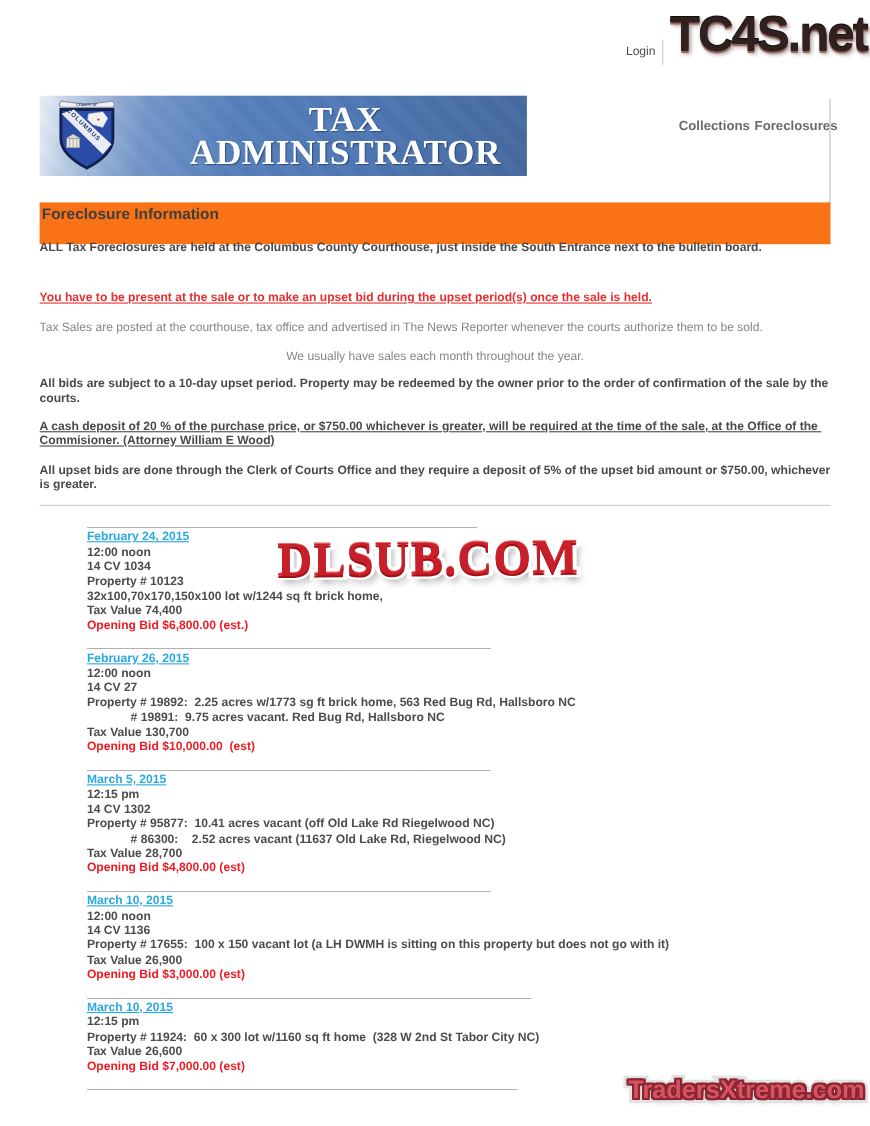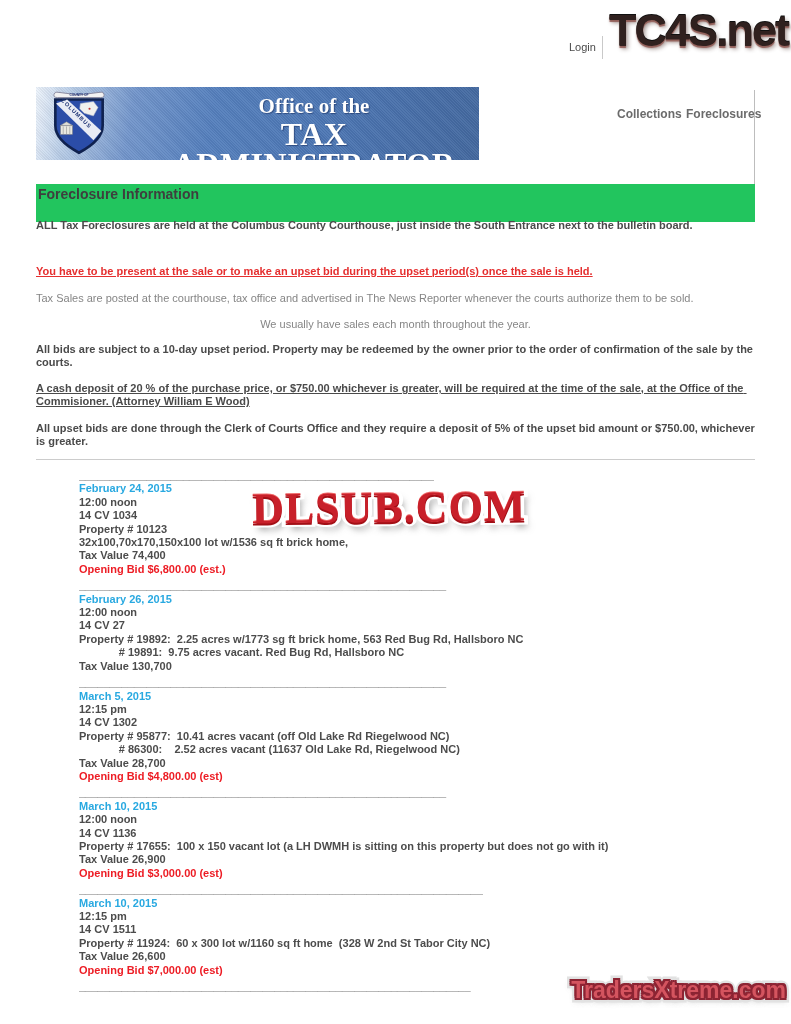--- a/index.html
+++ b/index.html
@@ -29,21 +29,21 @@
     font-family:"Liberation Serif","DejaVu Serif",serif;font-weight:bold;
     text-shadow:1px 1px 1px rgba(20,40,90,.55);}
   .banner-line1{font-size:21px;line-height:26px;}
   .banner-line2{font-size:32px;line-height:30px;letter-spacing:.5px;}
   
   .nav-link{position:absolute;top:107px;font-size:12px;font-weight:bold;color:#6b6b6b;cursor:pointer;}
   .nav-collections{left:617px;}
   .nav-foreclosures{left:686px;}
   .right-rule{position:absolute;left:754px;top:90px;width:1px;height:95px;background:#bdbdbd;}
   
-  .heading-bar{position:absolute;left:36px;top:184px;width:719px;height:38px;background:#22c55e;}
+  .heading-bar{position:absolute;left:36px;top:184px;width:719px;height:38px;background:#f97316;}
   .heading-bar h1{margin:0;padding:2px 0 0 2px;font-size:14px;font-weight:600;color:#3e3e3e;}
   
   .content{position:absolute;left:36px;top:218px;width:719px;}
   .content p{margin:0;font-size:11px;line-height:13px;white-space:pre-wrap;}
   .p-bold{font-weight:bold;color:#4a4a4a;}
   .p-gray{font-weight:normal;color:#868686;}
   .p-warning{font-weight:bold;color:#e52f2f;text-decoration:underline;}
   .p-underline{text-decoration:underline;}
   .intro-p1{margin-top:1px !important;position:relative;z-index:2;}
   .intro-warning{margin-top:33px !important;}
@@ -51,21 +51,21 @@
   .intro-p3{margin-top:13px !important;text-align:center;}
   .intro-p4{margin-top:12px !important;}
   .intro-p5{margin-top:13px !important;}
   .intro-p6{margin-top:14px !important;}
   .hr-light{margin-top:11px;border-top:1px solid #cccccc;height:0;width:719px;}
   
   .sales{margin-top:9px;margin-left:43px;}
   .sale{margin-bottom:3px;}
   .sale div{font-size:11px;line-height:13.4px;font-weight:bold;color:#4c4c4c;white-space:pre-wrap;}
   .sale .sale-divider,.final-divider{color:#5a5a5a;letter-spacing:0;overflow:hidden;white-space:nowrap;}
-  .sale .sale-date{color:#29a9e1;}
+  .sale .sale-date{color:#29a9e1;text-decoration:underline;}
   .sale .sale-bid{color:#ed1c24;}
   .final-divider{font-size:11px;line-height:13.4px;font-weight:bold;}
   
   .wm{position:absolute;pointer-events:none;}
   .wm-stack{position:relative;display:inline-block;white-space:nowrap;}
   .wm-stack .back{position:relative;}
   .wm-stack .front{position:absolute;left:0;top:0;}
   .dlsub{left:252px;top:482px;transform:rotate(-.6deg);
     font-family:"Liberation Serif","DejaVu Serif",serif;font-weight:900;font-size:44px;letter-spacing:1px;}
   .dlsub .back{color:#fff;-webkit-text-stroke:8px #ffffff;text-shadow:4px 6px 7px rgba(90,90,90,.65);}
@@ -95,21 +95,20 @@
     <circle cx="66" cy="30" r="1.6" fill="#c03030"></circle>
     <g>
       <polygon points="21,56 31,50 41,56" fill="#ddddd5" stroke="#888" stroke-width="0.8"></polygon>
       <rect x="22" y="56" width="18" height="13" fill="#e8e8e0" stroke="#888" stroke-width="0.8"></rect>
       <line x1="26" y1="57" x2="26" y2="69" stroke="#999" stroke-width="1"></line>
       <line x1="31" y1="57" x2="31" y2="69" stroke="#999" stroke-width="1"></line>
       <line x1="36" y1="57" x2="36" y2="69" stroke="#999" stroke-width="1"></line>
     </g>
   </svg>
   <div class="banner-text">
-    <div class="banner-line1">Office of the</div>
     <div class="banner-line2">TAX ADMINISTRATOR</div>
   </div>
 </div>
 
 <span class="nav-link nav-collections">Collections</span>
 <span class="nav-link nav-foreclosures">Foreclosures</span>
 <div class="right-rule"></div>
 
 <div class="heading-bar">
   <h1>Foreclosure Information</h1>
@@ -126,33 +125,34 @@
   <div class="hr-light"></div>
 
   <div class="sales">
 
     <div class="sale">
       <div class="sale-divider">__________________________________________________________</div>
       <div class="sale-date">February 24, 2015</div>
       <div class="sale-line">12:00 noon</div>
       <div class="sale-line">14 CV 1034</div>
       <div class="sale-line">Property # 10123</div>
-      <div class="sale-line">32x100,70x170,150x100 lot w/1536 sq ft brick home,</div>
+      <div class="sale-line">32x100,70x170,150x100 lot w/1244 sq ft brick home,</div>
       <div class="sale-line">Tax Value 74,400</div>
       <div class="sale-bid">Opening Bid $6,800.00 (est.)</div>
     </div>
 
     <div class="sale">
       <div class="sale-divider">____________________________________________________________</div>
       <div class="sale-date">February 26, 2015</div>
       <div class="sale-line">12:00 noon</div>
       <div class="sale-line">14 CV 27</div>
       <div class="sale-line">Property # 19892:  2.25 acres w/1773 sg ft brick home, 563 Red Bug Rd, Hallsboro NC</div>
       <div class="sale-line">             # 19891:  9.75 acres vacant. Red Bug Rd, Hallsboro NC</div>
       <div class="sale-line">Tax Value 130,700</div>
+      <div class="sale-bid">Opening Bid $10,000.00  (est)</div>
     </div>
 
     <div class="sale">
       <div class="sale-divider">____________________________________________________________</div>
       <div class="sale-date">March 5, 2015</div>
       <div class="sale-line">12:15 pm</div>
       <div class="sale-line">14 CV 1302</div>
       <div class="sale-line">Property # 95877:  10.41 acres vacant (off Old Lake Rd Riegelwood NC)</div>
       <div class="sale-line">             # 86300:    2.52 acres vacant (11637 Old Lake Rd, Riegelwood NC)</div>
       <div class="sale-line">Tax Value 28,700</div>
@@ -166,21 +166,20 @@
       <div class="sale-line">14 CV 1136</div>
       <div class="sale-line">Property # 17655:  100 x 150 vacant lot (a LH DWMH is sitting on this property but does not go with it)</div>
       <div class="sale-line">Tax Value 26,900</div>
       <div class="sale-bid">Opening Bid $3,000.00 (est)</div>
     </div>
 
     <div class="sale">
       <div class="sale-divider">__________________________________________________________________</div>
       <div class="sale-date">March 10, 2015</div>
       <div class="sale-line">12:15 pm</div>
-      <div class="sale-line">14 CV 1511</div>
       <div class="sale-line">Property # 11924:  60 x 300 lot w/1160 sq ft home  (328 W 2nd St Tabor City NC)</div>
       <div class="sale-line">Tax Value 26,600</div>
       <div class="sale-bid">Opening Bid $7,000.00 (est)</div>
     </div>
 
     <div class="final-divider">________________________________________________________________</div>
   </div>
 </div>
 
 <div class="wm dlsub">

